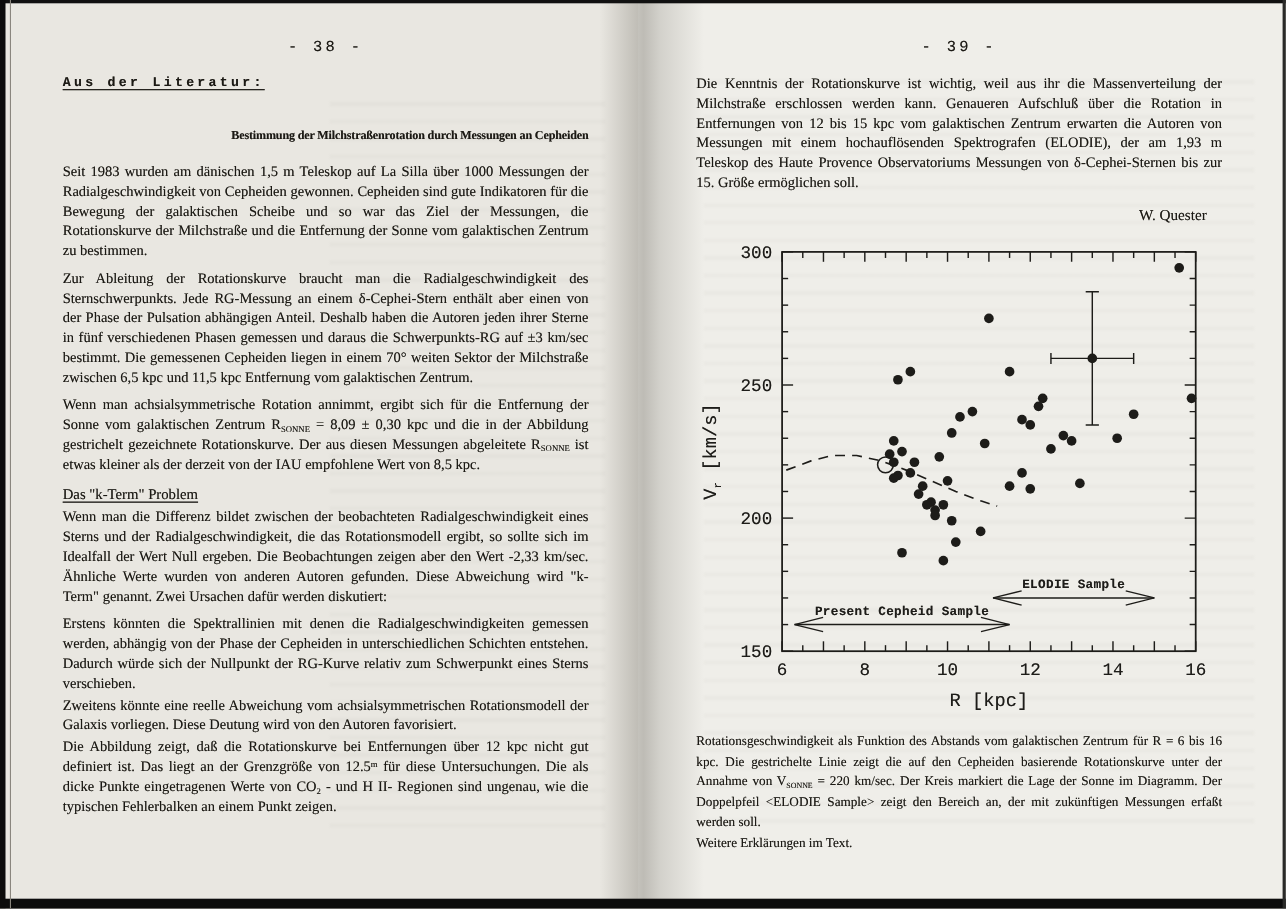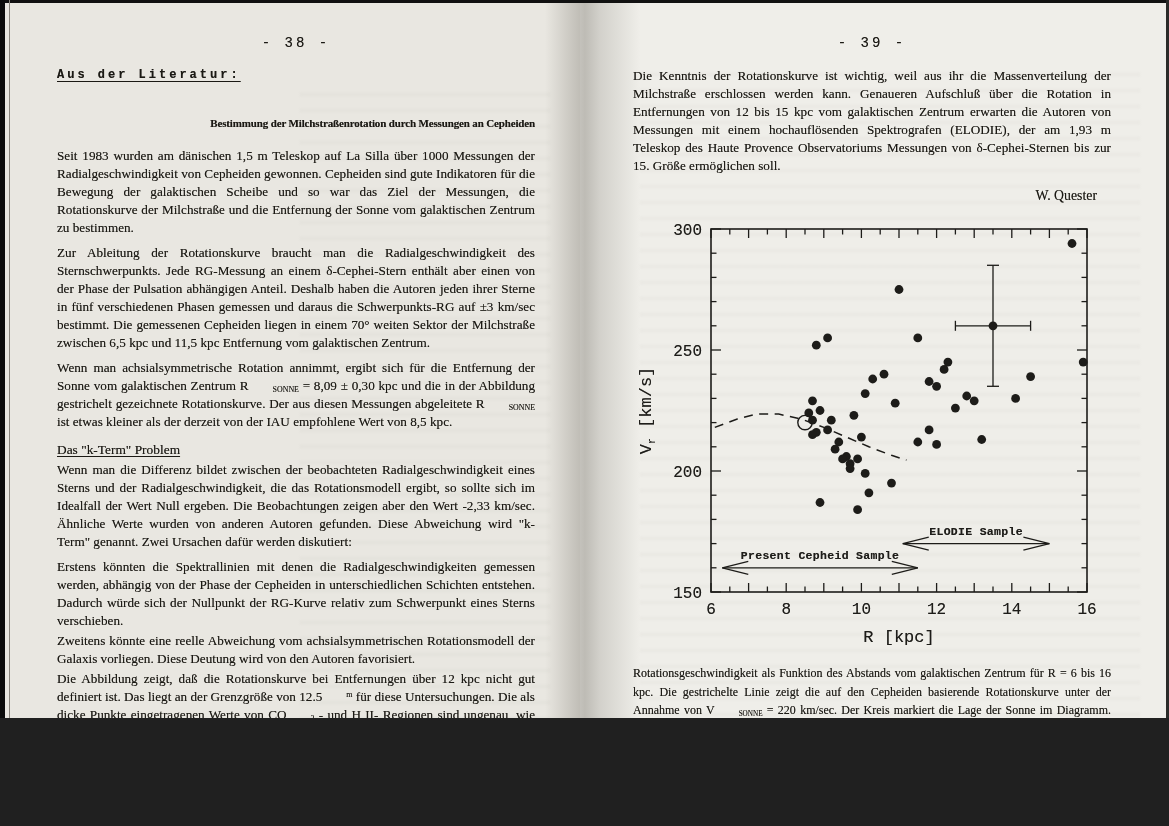--- a/index.html
+++ b/index.html
@@ -1,16 +1,16 @@
 <!DOCTYPE html>
 <html><head>
 <meta charset="utf-8">
 <style>
   html,body{margin:0;padding:0;background:#202020;}
-  .scan{position:relative;width:1169px;height:718px;background:#eae8e3;overflow:hidden;
+  .scan{position:relative;width:1169px;height:826px;background:#eae8e3;overflow:hidden;
         font-family:"Liberation Serif",serif;color:#1b1914;}
   
   .page{position:absolute;top:3px;height:814px;}
   .page-left{left:5px;width:575px;background:#e9e7e1;}
   .page-right{left:580px;width:586px;background:#efeee9;}
   
   .edge-top{position:absolute;left:0;top:0;width:1169px;height:3px;background:#111;}
   .edge-bottom{position:absolute;left:0;top:817px;width:1169px;height:9px;background:#0c0c0c;}
   .edge-left{position:absolute;left:0;top:0;width:5px;height:826px;background:#0c0c0c;}
   .edge-left2{position:absolute;left:9px;top:0;width:1px;height:826px;background:#8a867e;}
@@ -29,21 +29,21 @@
   .pageno{text-align:center;font-family:"Liberation Mono",monospace;font-size:14px;letter-spacing:3px;}
   .sec-head{display:inline-block;margin-top:14px;font-family:"Liberation Mono",monospace;font-size:12px;
             font-weight:600;letter-spacing:3px;text-decoration:underline;text-underline-offset:3px;}
   .title{margin-top:30px;font-weight:700;font-size:11px;letter-spacing:-.15px;white-space:nowrap;text-align:right;}
   .ref{margin-top:1px;font-size:14.8px;line-height:19px;text-align:left;}
   .para{margin-top:7px;}
   .para.first{margin-top:15px;}
   .sub-head{margin-top:10px;font-size:13.4px;text-decoration:underline;text-underline-offset:2px;text-align:left;}
   .tight{margin-top:2px;}
   .signature{margin-top:12px;text-align:right;padding-right:14px;font-size:13.8px;}
-  sub,sup{font-size:60%;line-height:0;margin-left:24px;}
+  sub,sup{font-size:60%;line-height:0;}
   sub{vertical-align:-0.3em;}
   sup{vertical-align:0.5em;}
   
   .chartwrap{margin-top:4px;margin-left:-6px;}
   svg text{fill:#1d1c19;}
   .frame{fill:none;stroke:#1d1c19;stroke-width:1.6;}
   .tick{stroke:#1d1c19;stroke-width:1.3;}
   .ticklab{font-family:"Liberation Mono",monospace;font-size:16px;}
   .axlab{font-family:"Liberation Mono",monospace;font-size:17px;}
   .annlab{font-family:"Liberation Mono",monospace;font-size:11.5px;font-weight:700;letter-spacing:.3px;}

